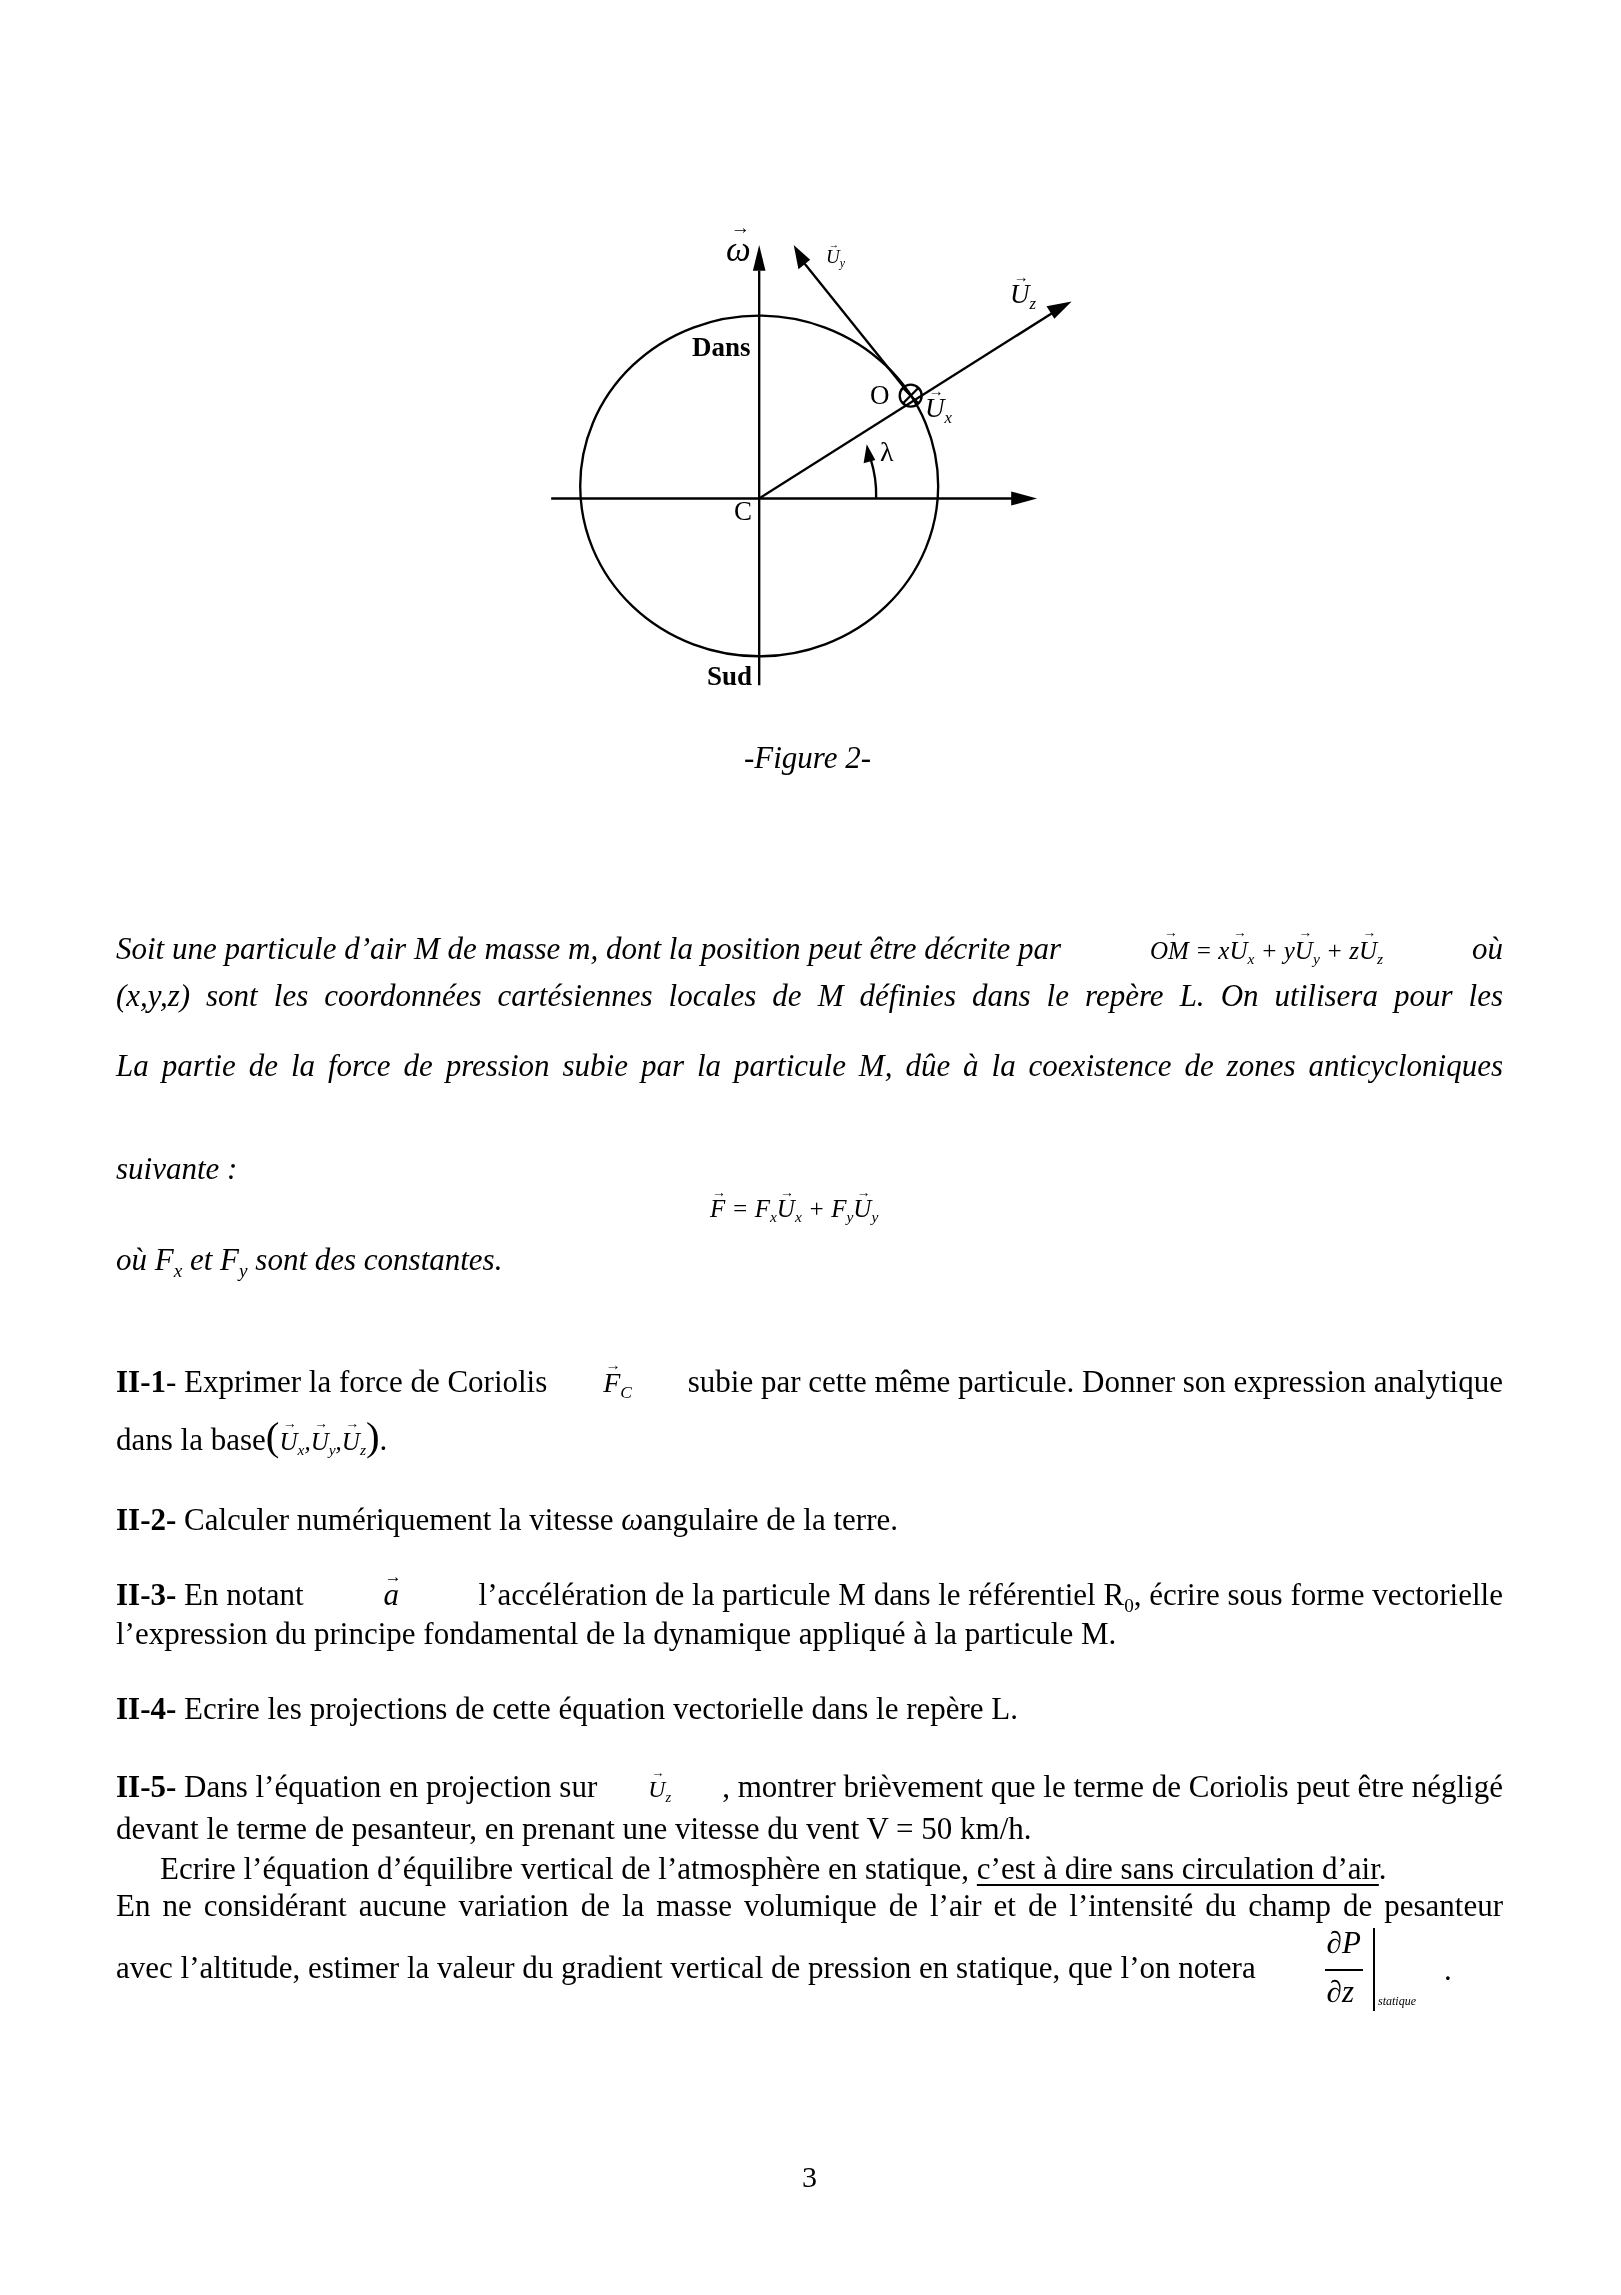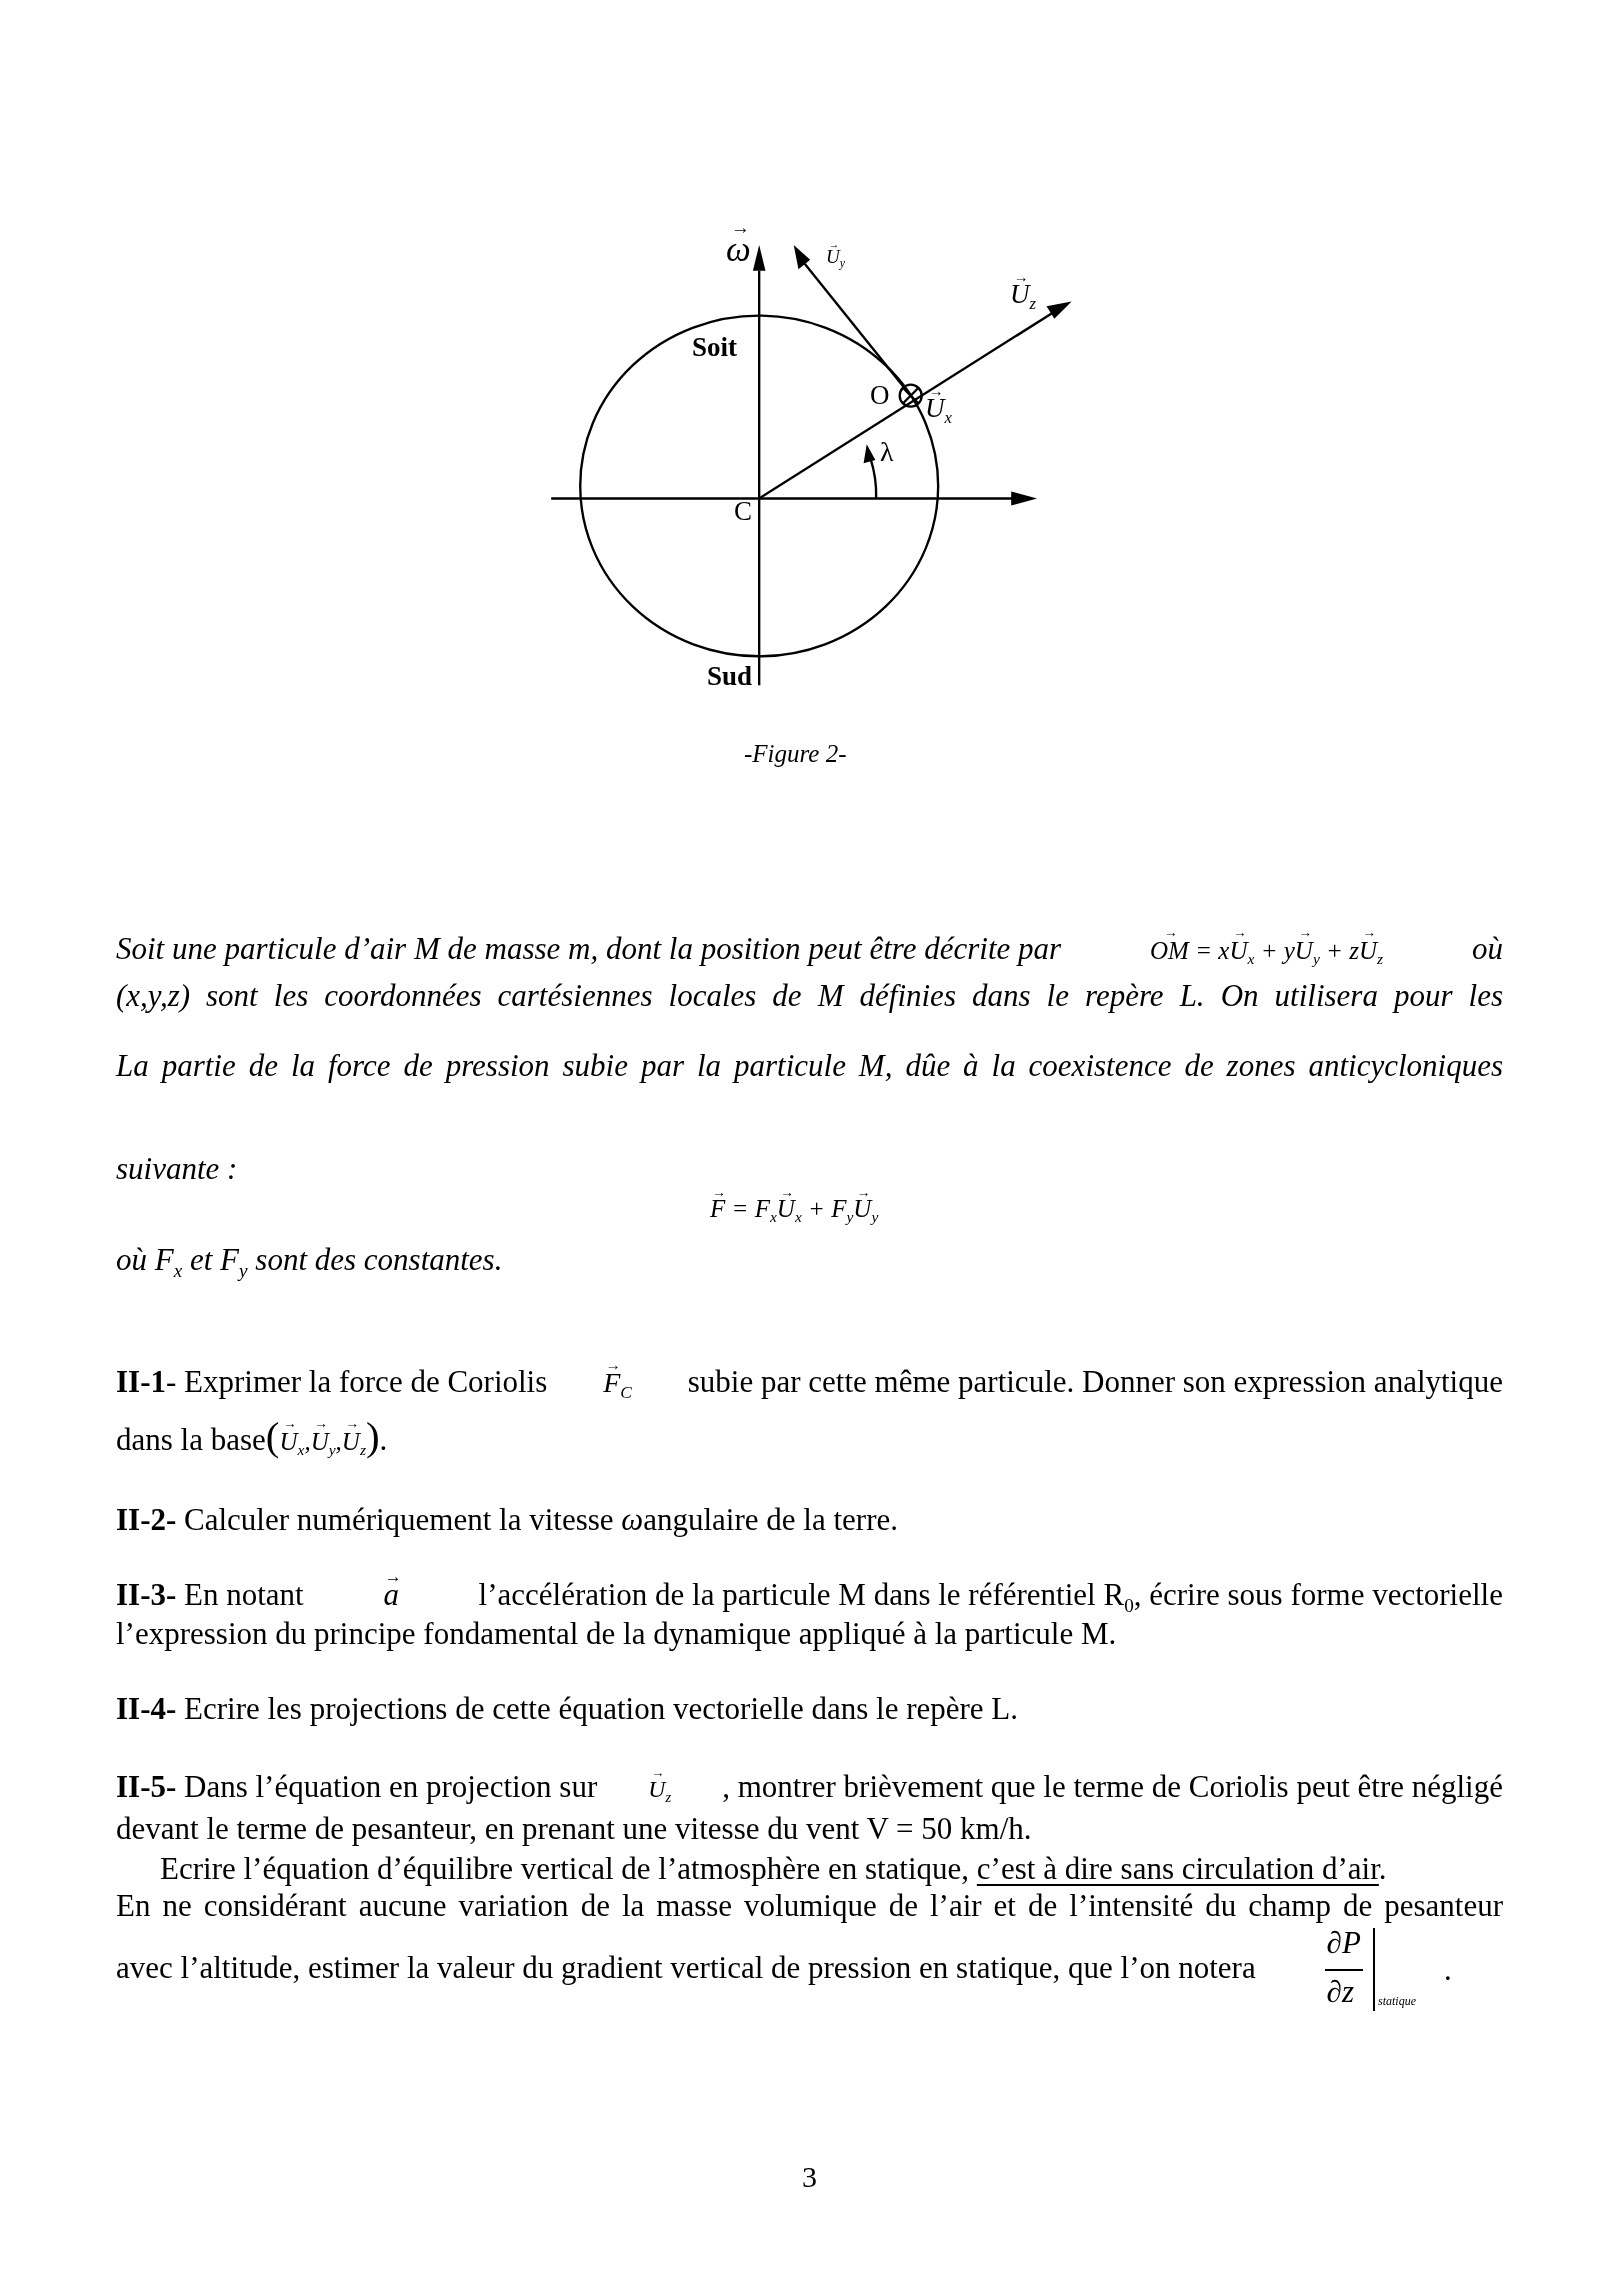--- a/index.html
+++ b/index.html
@@ -6,21 +6,21 @@
   body { width:1622px; height:2295px; position:relative; overflow:hidden; color:#000; font-family:"Liberation Serif", "DejaVu Serif", serif; }
   .page { position:absolute; left:0; top:0; width:1622px; height:2295px; background:#fff; }
   #figure-svg { position:absolute; left:0; top:0; }
   .line { position:absolute; left:116px; width:1387px; font-size:31px; line-height:31px; white-space:nowrap; }
   .it { font-style:italic; }
   .justify { text-align:justify; text-align-last:justify; }
   .b { font-weight:bold; }
   .vec { position:relative; display:inline-block; font-style:italic; }
   .vec::before { content:"\2192"; position:absolute; left:50%; transform:translateX(-40%); top:-0.62em; font-size:0.55em; font-style:normal; line-height:1; }
   sub { font-size:0.62em; vertical-align:-0.35em; line-height:0; }
-  .caption { position:absolute; font-size:25px; font-style:italic; white-space:nowrap; }
+  .caption { position:absolute; font-size:31px; font-style:italic; white-space:nowrap; }
   .u { text-decoration:underline; text-decoration-thickness:2.4px; text-underline-offset:4.7px; }
   .eq { position:absolute; font-size:25px; font-style:italic; white-space:nowrap; }
   .frac { position:absolute; left:1325px; top:1925px; width:55px; height:90px; }
   .frac .num { position:absolute; left:1.6px; top:0; font-size:31px; font-style:italic; }
   .frac .bar { position:absolute; left:0; top:44px; width:38px; height:2.4px; background:#000; }
   .frac .den { position:absolute; left:1.6px; top:49px; font-size:31px; font-style:italic; }
   .frac .vbar { position:absolute; left:48px; top:3.1px; width:1.6px; height:83px; background:#000; }
   .frac .sub { position:absolute; left:53px; top:69px; font-size:12px; font-style:italic; }
   .pagenum { position:absolute; left:802px; top:2160px; font-size:30px; }
   .figlabel { position:absolute; font-family:"Liberation Serif", serif; white-space:nowrap; }
@@ -64,21 +64,21 @@
   </span>
   <span class="figlabel" style="left:826px; top:246px; font-size:19px; font-style:italic;">
     <span class="vec">U</span><sub>y</sub>
   </span>
   <span class="figlabel" style="left:1010px; top:279px; font-size:27px; font-style:italic;">
     <span class="vec">U</span><sub>z</sub>
   </span>
   <span class="figlabel" style="left:925px; top:393px; font-size:27px; font-style:italic;">
     <span class="vec">U</span><sub>x</sub>
   </span>
-  <span class="figlabel b" style="left:692px; top:332px; font-size:27px;">Soit</span>
+  <span class="figlabel b" style="left:692px; top:332px; font-size:27px;">Dans</span>
   <span class="figlabel b" style="left:707px; top:661px; font-size:27px;">Sud</span>
   <span class="figlabel" style="left:870px; top:380px; font-size:27px;">O</span>
   <span class="figlabel" style="left:734px; top:496px; font-size:27px;">C</span>
   <span class="figlabel" style="left:880px; top:436px; font-size:28px;">λ</span>
 
   <div class="caption" style="left:744px; top:740px;">-Figure 2-</div>
 
   <div class="line it" style="top:933px; display:flex; justify-content:space-between; align-items:baseline;">
     <span>Soit une particule d’air M de masse m, dont la position peut être décrite par</span>
     <span style="font-size:25px;"><span class="vec">OM</span><span> = x</span><span class="vec">U</span><sub>x</sub><span> + y</span><span class="vec">U</span><sub>y</sub><span> + z</span><span class="vec">U</span><sub>z</sub></span>

